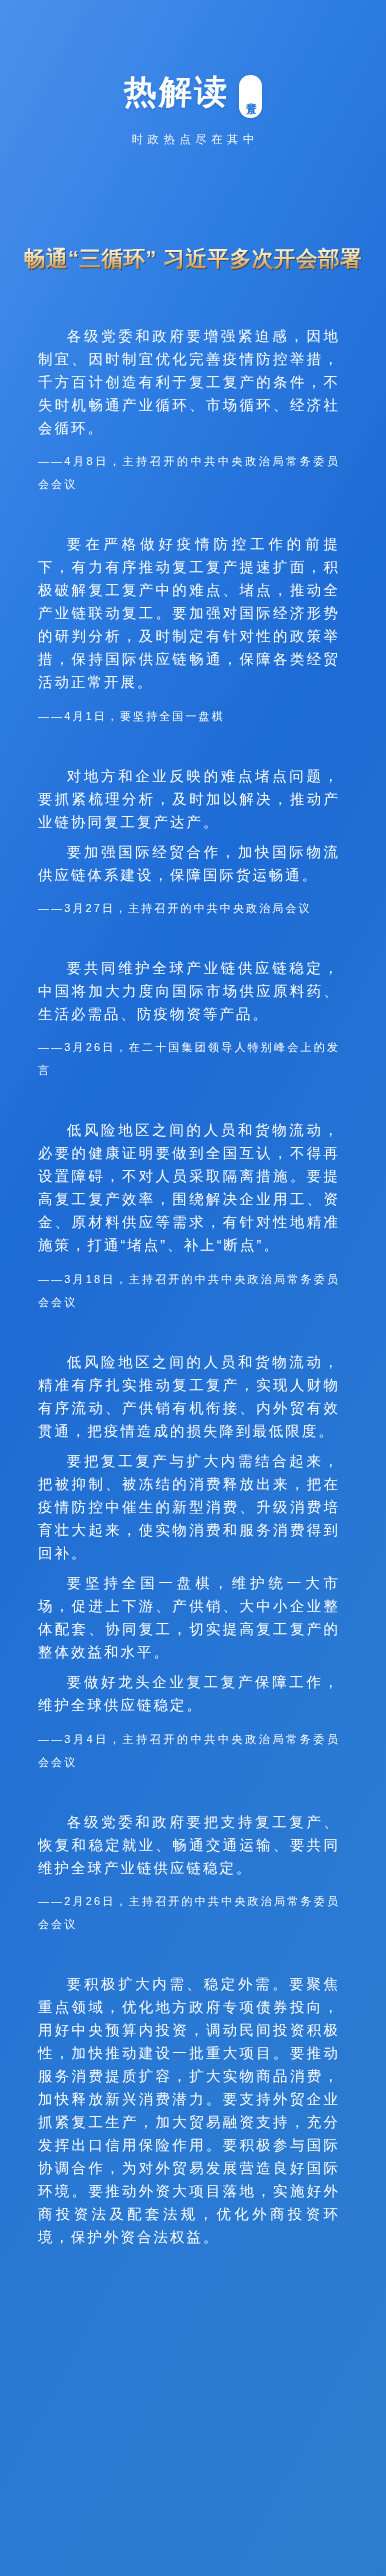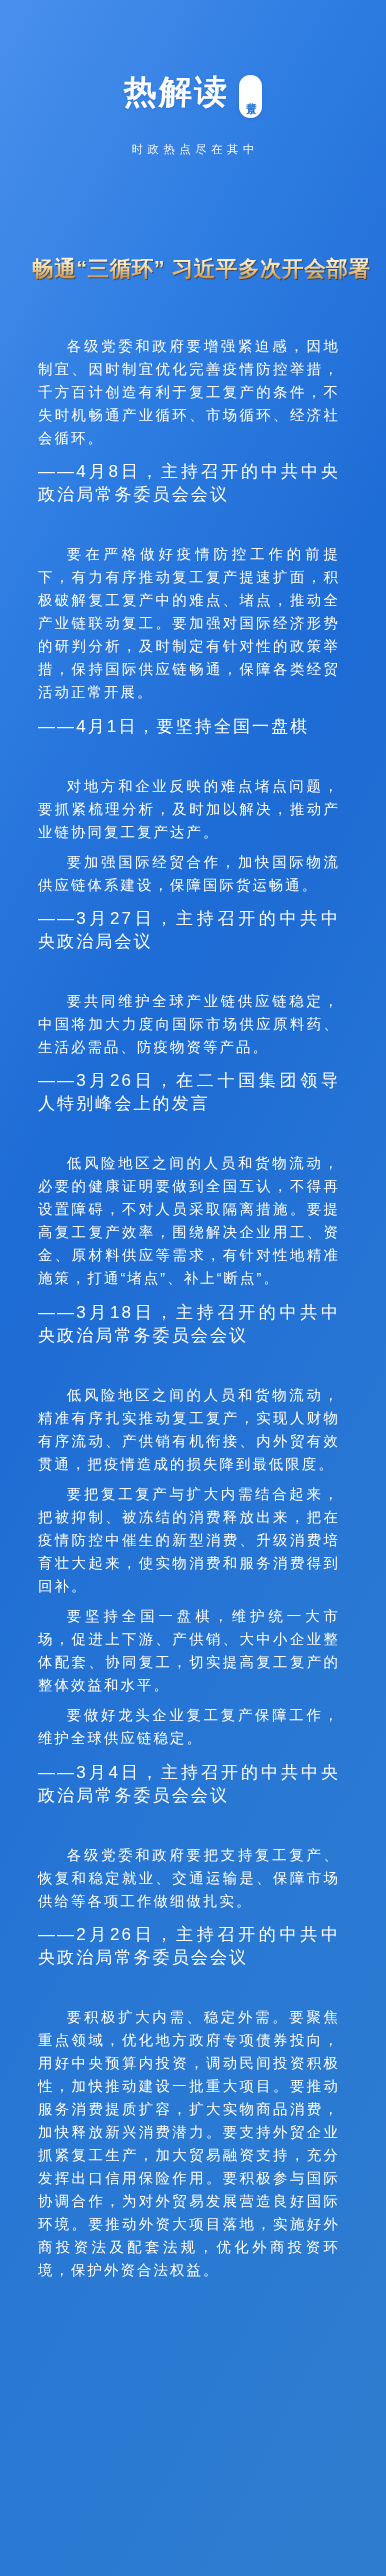--- a/index.html
+++ b/index.html
@@ -22,45 +22,45 @@
   .badge{
     width:23px;height:43px;background:#ffffff;border-radius:11.3px;
     display:flex;align-items:center;justify-content:center;
     box-shadow:0 1px 3.1px rgba(20,70,150,.25);
   }
   .badge span{
     writing-mode:vertical-rl;text-orientation:upright;
     font-size:10.3px;font-weight:bold;color:#2a7ad8;letter-spacing:2.1px;
   }
   .subtitle{
-    margin-top:24px;font-size:11.3px;letter-spacing:4.6px;
+    margin-top:14px;font-size:11.3px;letter-spacing:4.6px;
     color:#f2f7ff;text-indent:4.6px;
   }
   
   .title{
     margin:97px 15.5px 0;
-    text-align:right;
+    text-align:center;
     font-size:21.6px;font-weight:bold;letter-spacing:0.5px;line-height:29px;
     background:linear-gradient(180deg,#fff8e6 8%,#f6e3b4 38%,#e7bd78 62%,#b97f33 95%);
     -webkit-background-clip:text;background-clip:text;
     color:transparent;
     filter:drop-shadow(1px 1.5px 0.5px rgba(70,35,5,.55));
   }
   
   .content{margin-top:52px;padding:0 38px;}
   section{margin:0 8px 37px 0;}
   .para{
     margin:7.2px 0 0 0;
     font-size:14.4px;line-height:23px;letter-spacing:2.1px;
     text-align:justify;text-indent:2em;color:#ffffff;
   }
   .para:first-child{margin-top:0;}
   .attr{
     margin:10.3px 0 0 0;
-    font-size:17px;line-height:23px;letter-spacing:2.1px;
+    font-size:11px;line-height:23px;letter-spacing:2.1px;
     text-align:justify;color:#ffffff;
   }
 </style>
 </head>
 <body>
 
 <div class="page">
 
   <div class="header">
     <div class="logo-row">
@@ -103,21 +103,21 @@
 
     <section>
       <p class="para">低风险地区之间的人员和货物流动，精准有序扎实推动复工复产，实现人财物有序流动、产供销有机衔接、内外贸有效贯通，把疫情造成的损失降到最低限度。</p>
         <p class="para">要把复工复产与扩大内需结合起来，把被抑制、被冻结的消费释放出来，把在疫情防控中催生的新型消费、升级消费培育壮大起来，使实物消费和服务消费得到回补。</p>
         <p class="para">要坚持全国一盘棋，维护统一大市场，促进上下游、产供销、大中小企业整体配套、协同复工，切实提高复工复产的整体效益和水平。</p>
         <p class="para">要做好龙头企业复工复产保障工作，维护全球供应链稳定。</p>
         <p class="attr">——3月4日，主持召开的中共中央政治局常务委员会会议</p>
     </section>
 
     <section>
-      <p class="para">各级党委和政府要把支持复工复产、恢复和稳定就业、交通运输是、保障市场供给等各项工作做细做扎实。</p>
+      <p class="para">各级党委和政府要把支持复工复产、恢复和稳定就业、畅通交通运输、要共同维护全球产业链供应链稳定。</p>
         <p class="attr">——2月26日，主持召开的中共中央政治局常务委员会会议</p>
     </section>
 
 
 
     <section>
       <p class="para">要积极扩大内需、稳定外需。要聚焦重点领域，优化地方政府专项债券投向，用好中央预算内投资，调动民间投资积极性，加快推动建设一批重大项目。要推动服务消费提质扩容，扩大实物商品消费，加快释放新兴消费潜力。要支持外贸企业抓紧复工生产，加大贸易融资支持，充分发挥出口信用保险作用。要积极参与国际协调合作，为对外贸易发展营造良好国际环境。要推动外资大项目落地，实施好外商投资法及配套法规，优化外商投资环境，保护外资合法权益。</p>
     </section>
 
   </div>

